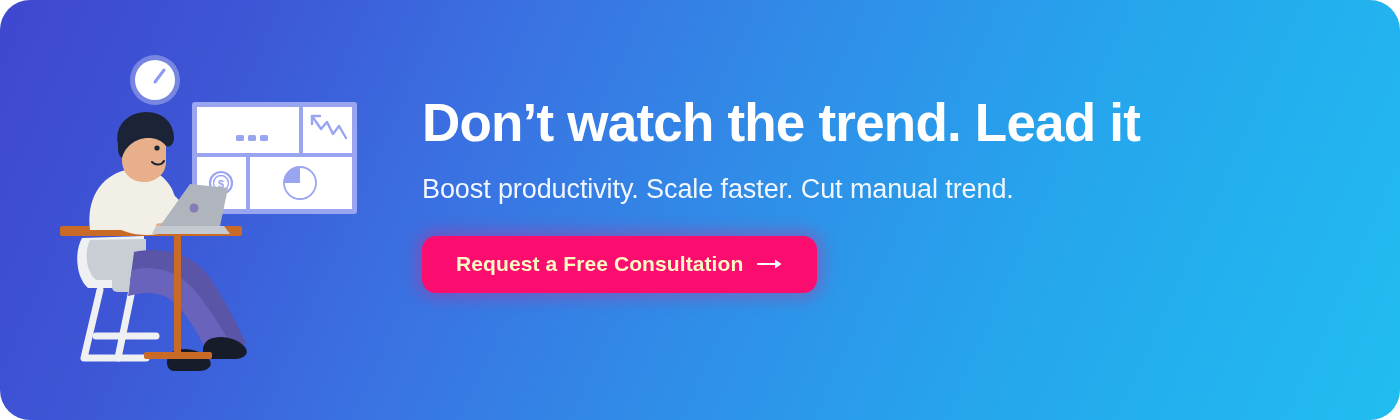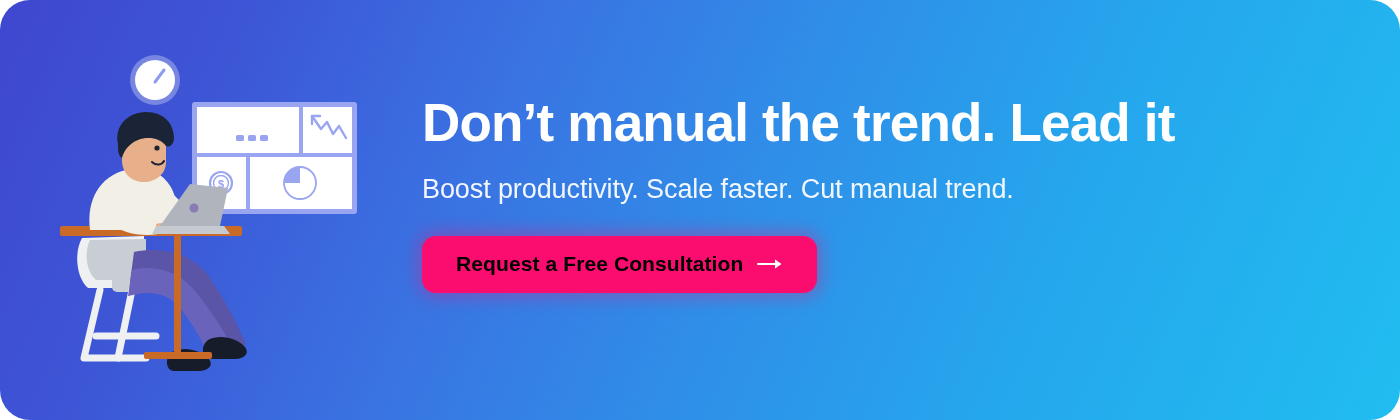--- a/index.html
+++ b/index.html
@@ -78,21 +78,21 @@
     border-radius: 14px;
     background: #fb0d70;
     box-shadow: 0 0 16px 5px rgba(251, 13, 112, 0.30);
     cursor: pointer;
     font-family: "Liberation Sans", "DejaVu Sans", sans-serif;
   }
   #cta-label {
     font-size: 21px;
     line-height: 22px;
     font-weight: bold;
-    color: #000000;
+    color: #fef9c3;
     letter-spacing: 0.1px;
     white-space: nowrap;
   }
   #cta-arrow { display: block; width: 26px; height: 14px; }
 </style>
 </head>
 <body>
 
 <div id="banner">
 
@@ -182,21 +182,21 @@
 
       <g>
         <path d="M100 186 L130 144 L168 148 L160 186 Z" fill="#afb4bd"></path>
         <path d="M96 186 L164 186 L170 194 L92 194 Z" fill="#c5cad1"></path>
         <circle cx="134" cy="168" r="4.5" fill="#7b6ab5" opacity="0.75"></circle>
       </g>
     </svg>
   </div>
 
   <div id="copy">
-    <h1 id="headline">Don’t manual the trend. Lead it</h1>
+    <h1 id="headline">Don’t watch the trend. Lead it</h1>
     <p id="subheadline">Boost productivity. Scale faster. Cut manual trend.</p>
 
     <div id="cta-wrap">
       <button id="cta-button">
         <span id="cta-label">Request a Free Consultation</span>
         <svg id="cta-arrow" viewBox="0 0 26 14">
           <path d="M1 7 L20 7" stroke="#ffffff" stroke-width="2" stroke-linecap="round" fill="none"></path>
           <path d="M18 2.5 L24.5 7 L18 11.5 Z" fill="#ffffff"></path>
         </svg>
       </button>

